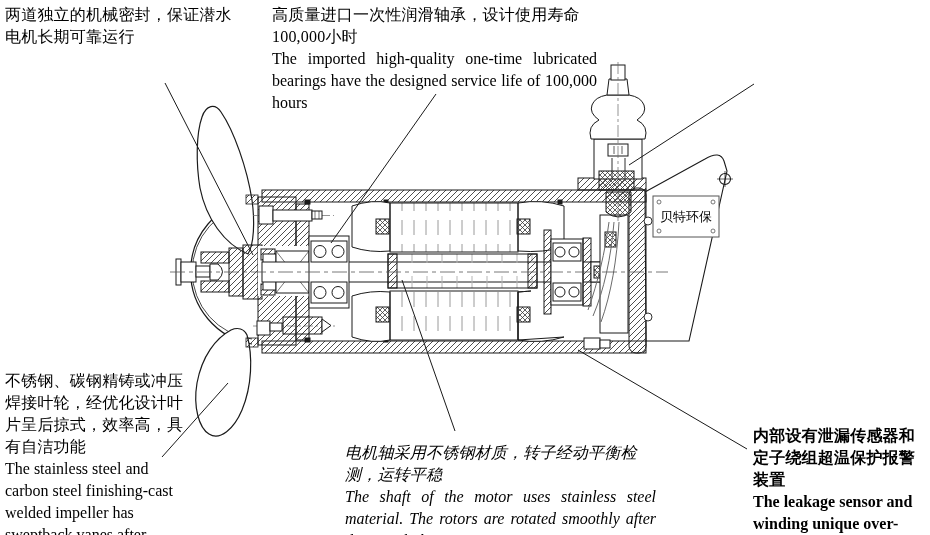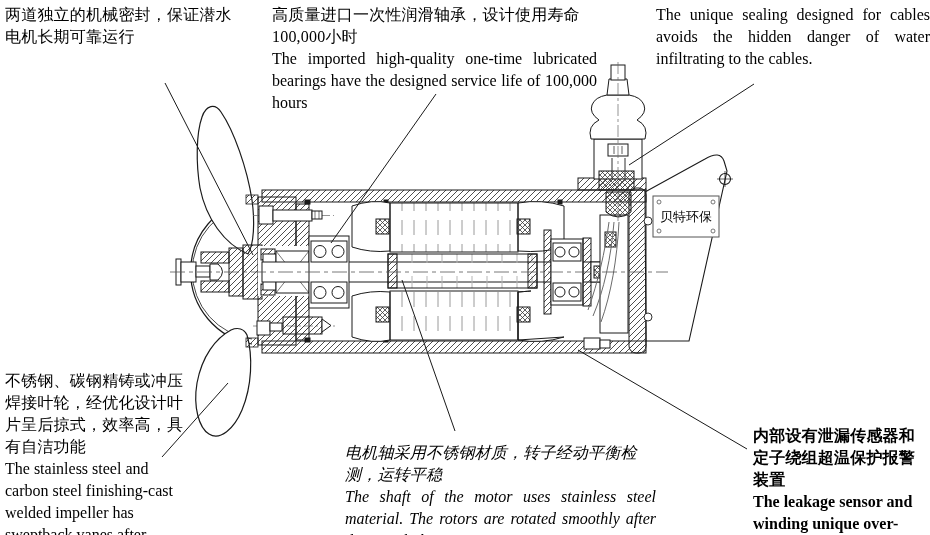--- a/index.html
+++ b/index.html
@@ -205,21 +205,20 @@
 <div class="callout" id="c1">
   <div class="zh">两道独立的机械密封，保证潜水电机长期可靠运行</div>
 </div>
 
 <div class="callout" id="c2">
   <div class="zh">高质量进口一次性润滑轴承，设计使用寿命100,000小时</div>
   <div class="en j">The imported high-quality one-time lubricated bearings have the designed service life of 100,000 hours</div>
 </div>
 
 <div class="callout" id="c3">
-  <div class="en j">The unique sealing designed for cables avoids the hidden danger of water infiltrating to the cables.</div>
 </div>
 
 <div class="callout" id="c4">
   <div class="zh">不锈钢、碳钢精铸或冲压焊接叶轮，经优化设计叶片呈后掠式，效率高，具有自洁功能</div>
   <div class="en">The stainless steel and carbon steel finishing-cast welded impeller has sweptback vanes after optimized design, resulted in high efficiency and self-cleaning function</div>
 </div>
 
 <div class="callout" id="c5">
   <div class="zh">电机轴采用不锈钢材质，转子经动平衡检测，运转平稳</div>
   <div class="en j">The shaft of the motor uses stainless steel material. The rotors are rotated smoothly after dynamic balancing testing.</div>

